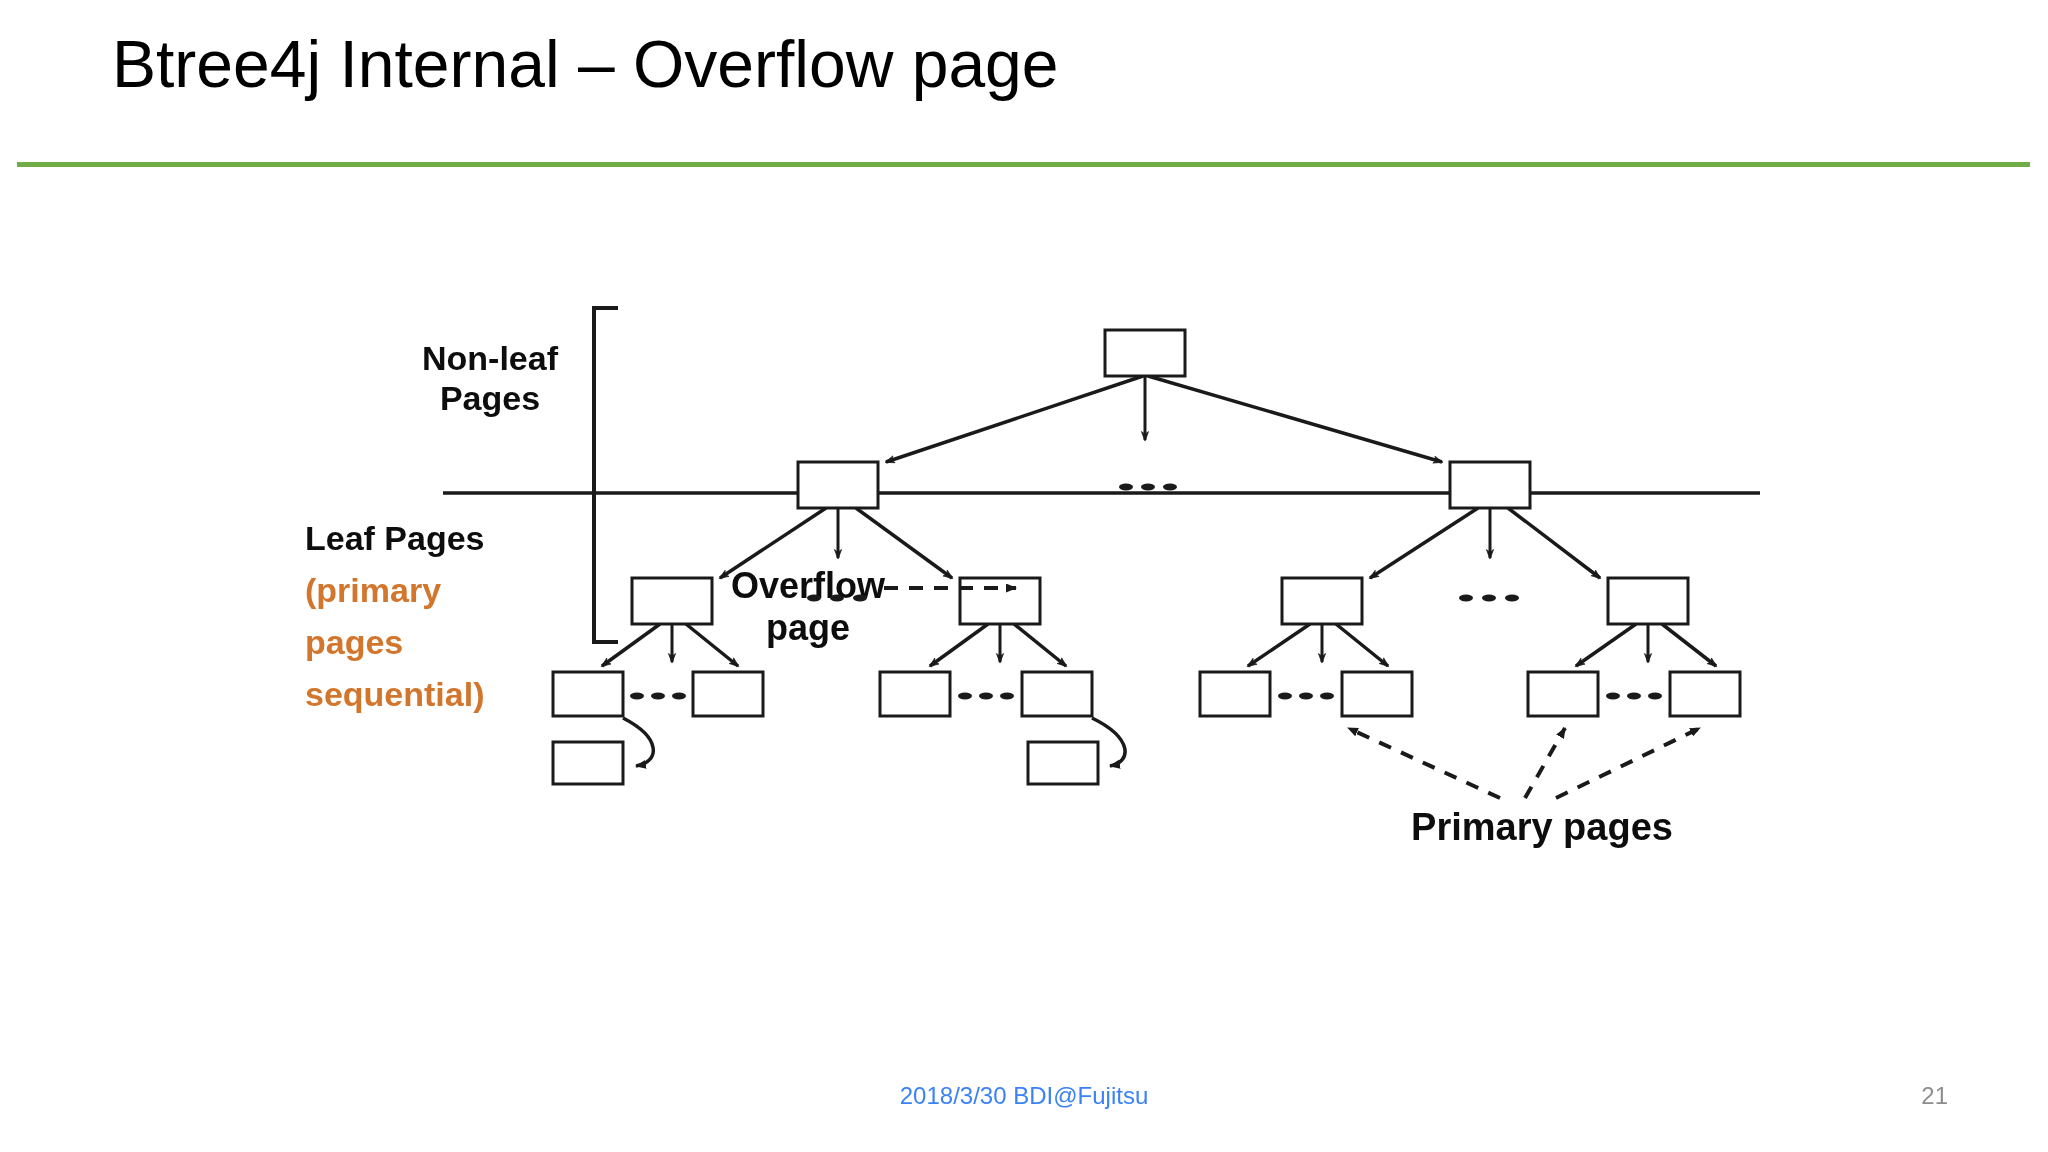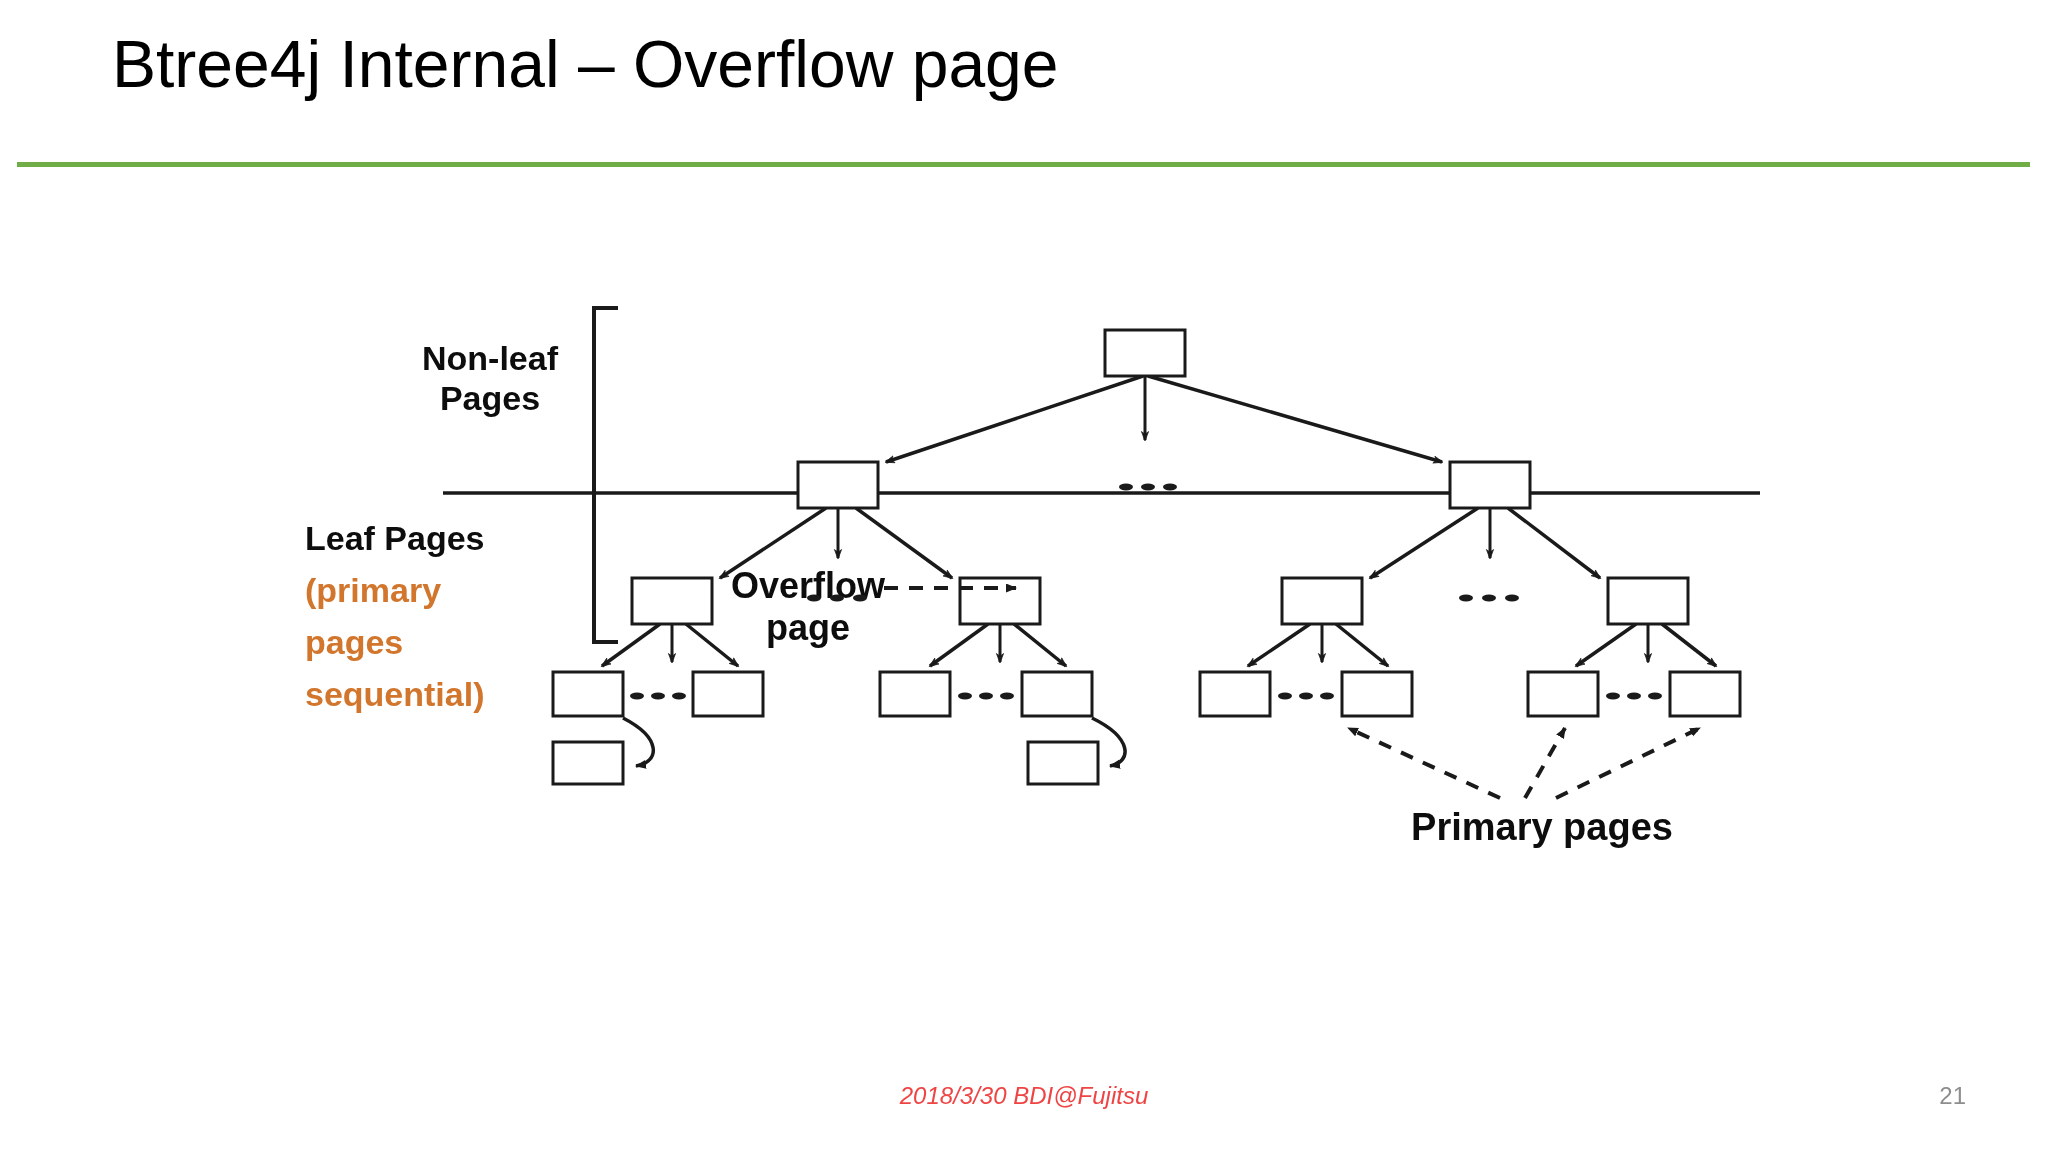--- a/index.html
+++ b/index.html
@@ -49,27 +49,26 @@
   }
 
   
   .footer-date {
     position: absolute;
     left: 0;
     top: 1082px;
     width: 2048px;
     text-align: center;
     font-size: 24px;
-    color: #ef4444;
-    font-family: "Liberation Sans", sans-serif;
-    font-style: italic;
+    color: #3b82f6;
+    font-family: "Liberation Sans", sans-serif;
   }
   .footer-pagenum {
     position: absolute;
-    right: 82px;
+    right: 100px;
     top: 1082px;
     font-size: 24px;
     color: #8e8e8e;
     font-family: "Liberation Sans", sans-serif;
   }
 
   
   .lbl-black {
     font-family: "Liberation Sans", sans-serif;
     font-weight: bold;

